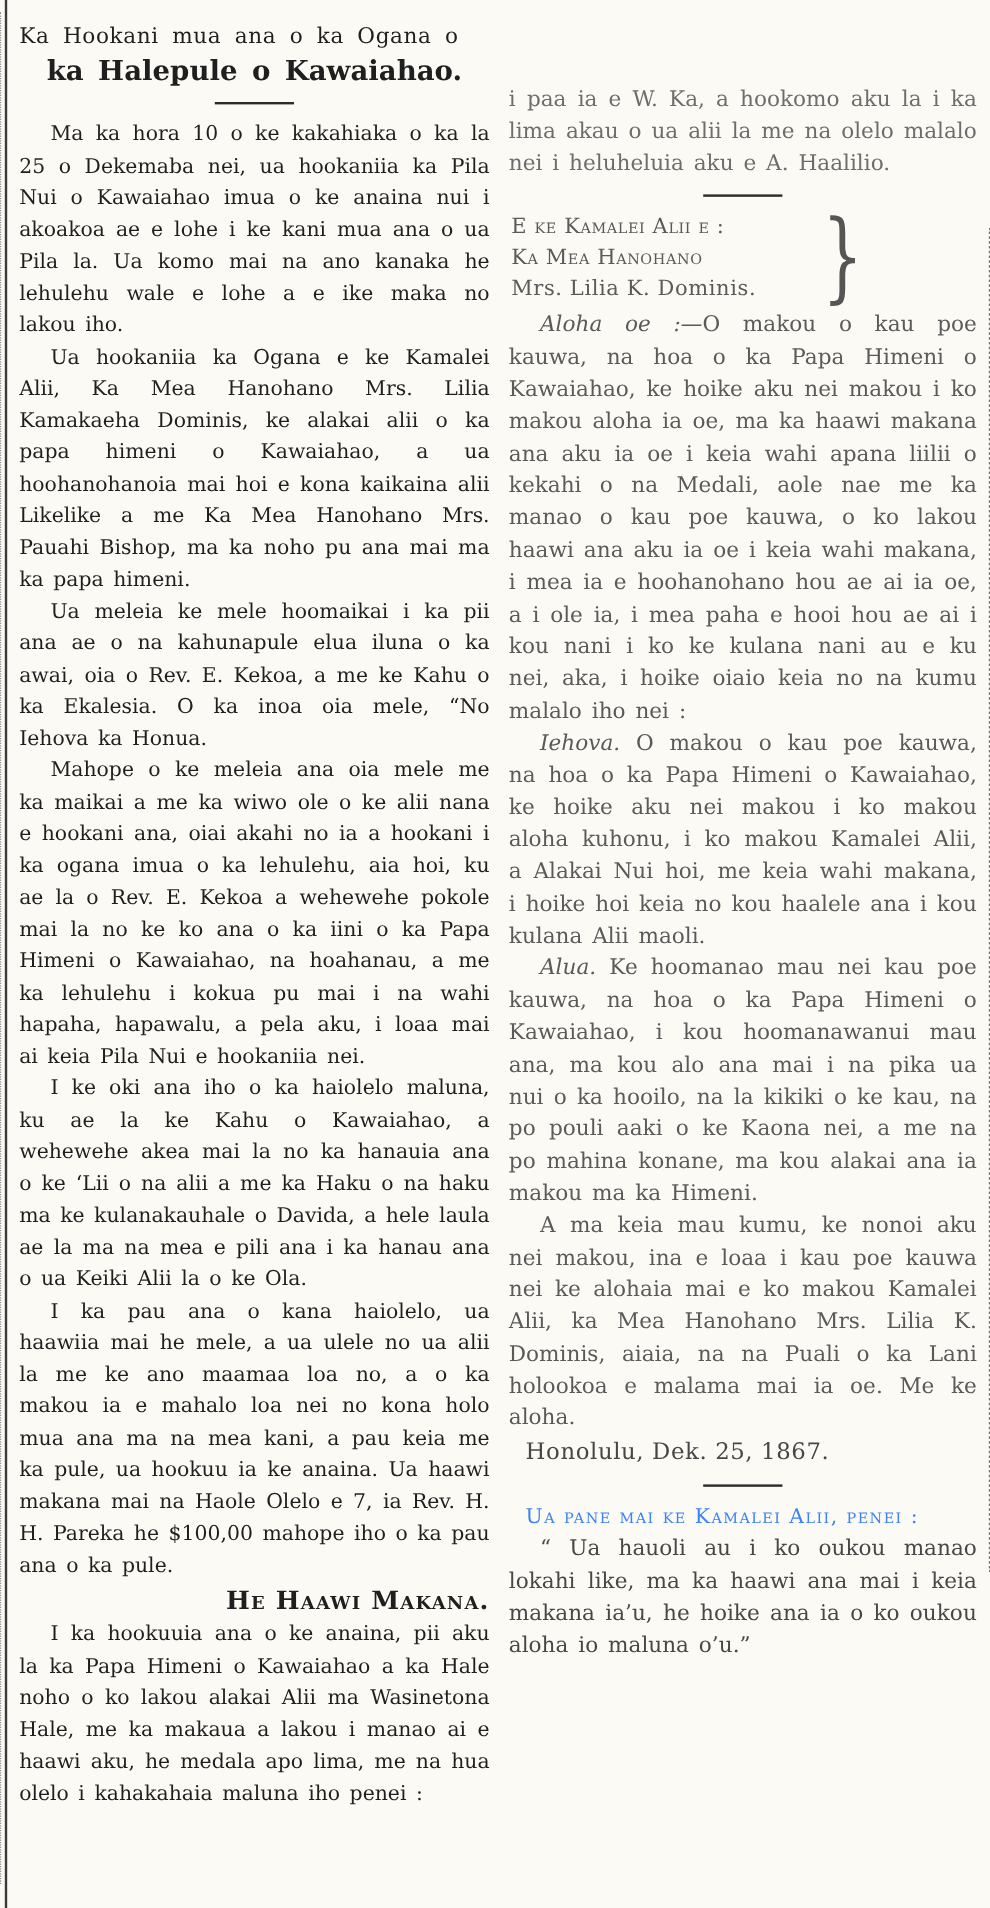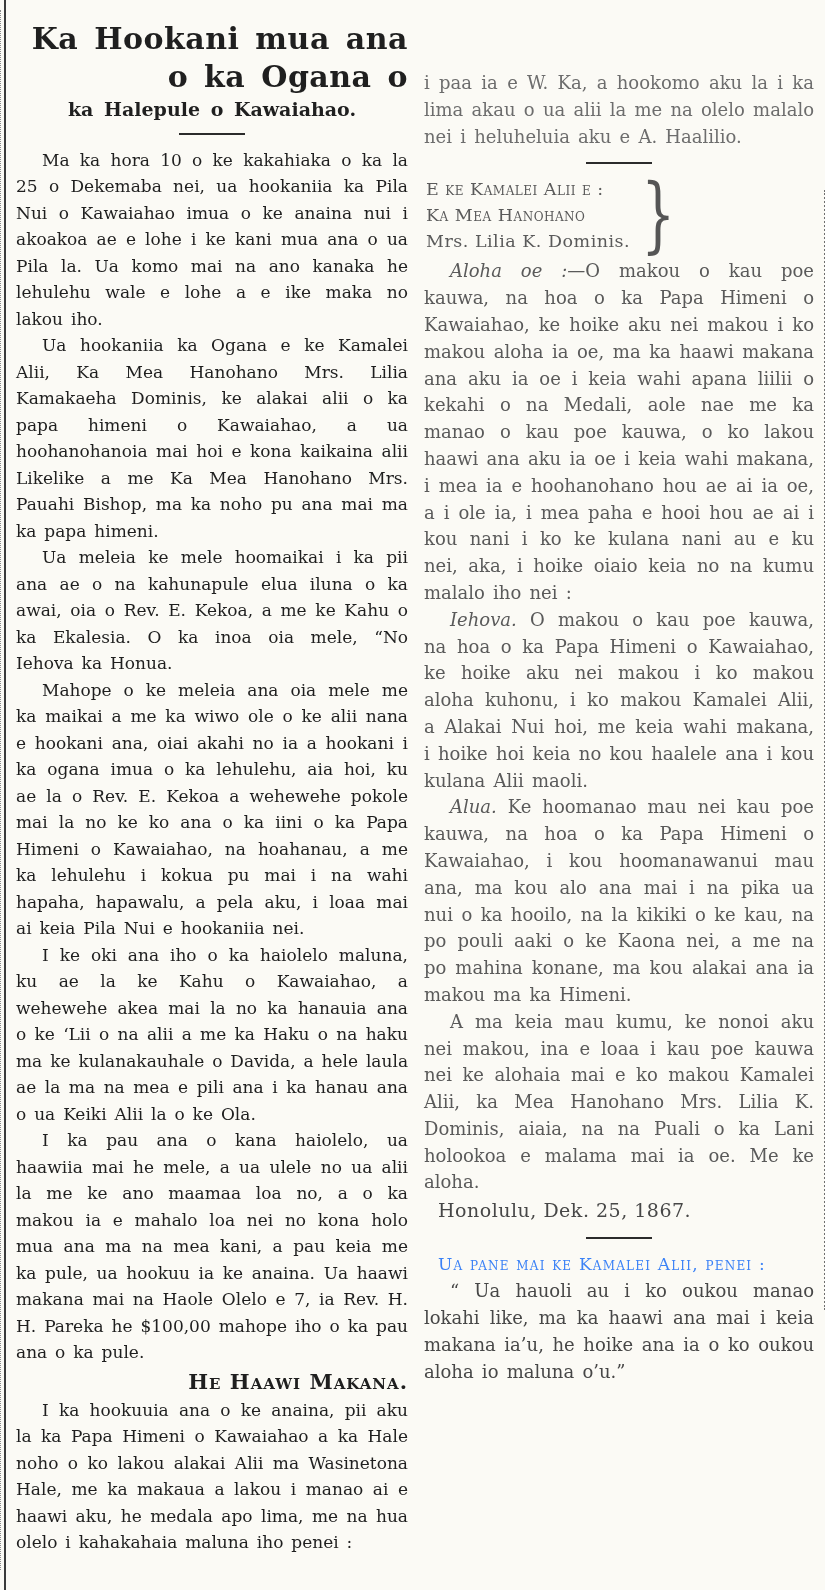--- a/index.html
+++ b/index.html
@@ -30,28 +30,28 @@
   .col-left{left:16px;top:20px;width:392px;}
   .col-right{left:424px;top:70px;width:390px;color:#474747;}
   
   .col-right .edge-rule{
     position:absolute;right:-12px;top:120px;height:1120px;width:0;
     border-right:2px dotted #6f6f6f;
   }
 
   h1.headline{
     margin:0 0 2px 0;
-    font-size:30px;line-height:1.25;
-    font-weight:bold;text-align:right;
+    font-size:18px;line-height:1.25;
+    font-weight:normal;text-align:left;
     letter-spacing:0.5px;
     word-spacing:5px;
   }
   h2.subheadline{
     margin:0;
-    font-size:19px;line-height:1.3;
+    font-size:23px;line-height:1.3;
     font-weight:bold;text-align:center;
     word-spacing:4px;
   }
   .rule{
     width:66px;margin:11px auto 12px auto;
     border-top:2.5px solid #2b2b2b;
   }
   .rule.thin{border-top-width:2px;margin:12px auto 12px auto;}
 
   p.body{
@@ -71,20 +71,21 @@
     margin:3px 0 2px 0;
     font-size:21px;line-height:26px;
     font-weight:bold;text-align:right;
     font-variant:small-caps;
     letter-spacing:1px;
   }
 
   .address{
     display:flex;align-items:flex-start;
     margin:2px 0 4px 2px;
+    gap:44px;
   }
   .address .lines{flex:0 0 auto;}
   .address-line{
     font-size:17.5px;line-height:26px;
     font-variant:small-caps;letter-spacing:0.5px;
   }
   .address-line.name{font-variant:normal;}
   .address .brace{
     font-size:82px;line-height:78px;
     font-weight:normal;

